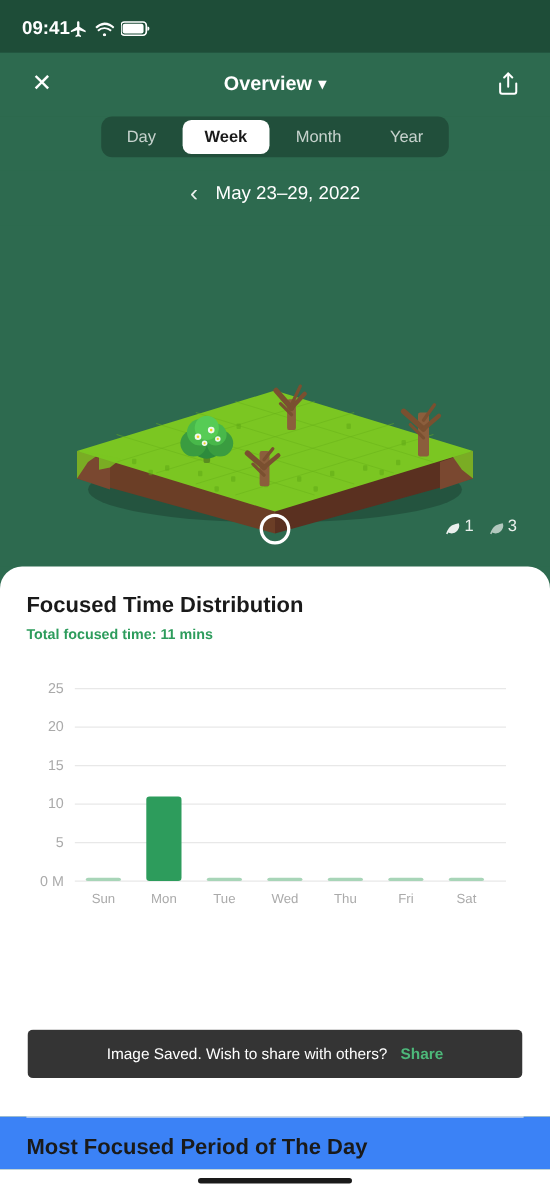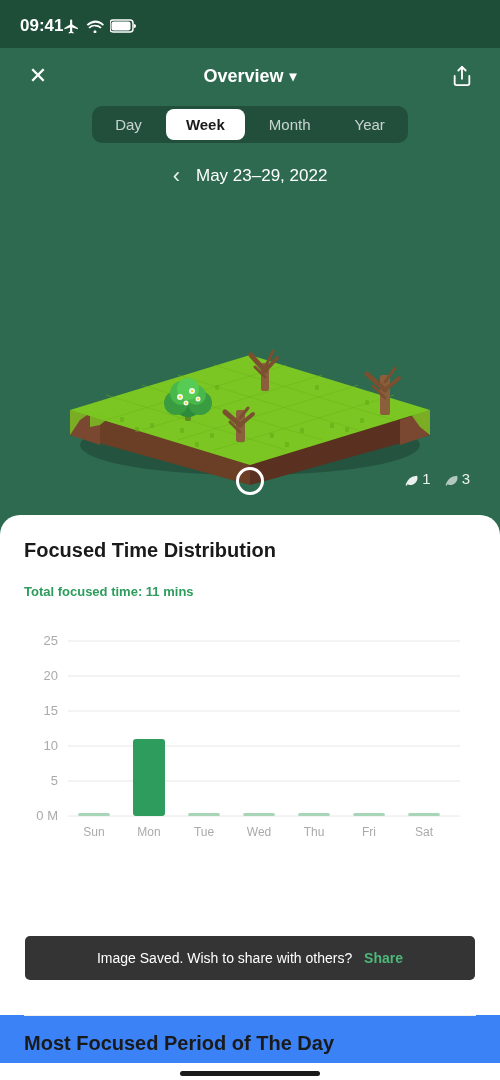--- a/index.html
+++ b/index.html
@@ -184,21 +184,21 @@
       padding: 24px 24px 16px;
       min-height: 500px;
       position: relative;
       z-index: 2;
     }
 
     .section-title {
       font-size: 20px;
       font-weight: 700;
       color: #1a1a1a;
-      margin-bottom: 22px;
+      margin-bottom: 7px;
     }
 
     .focused-time-text {
       font-size: 13px;
       color: #555;
       margin-bottom: 24px;
     }
     .focused-time-text span {
       color: #2d9c5c;
       font-weight: 600;

